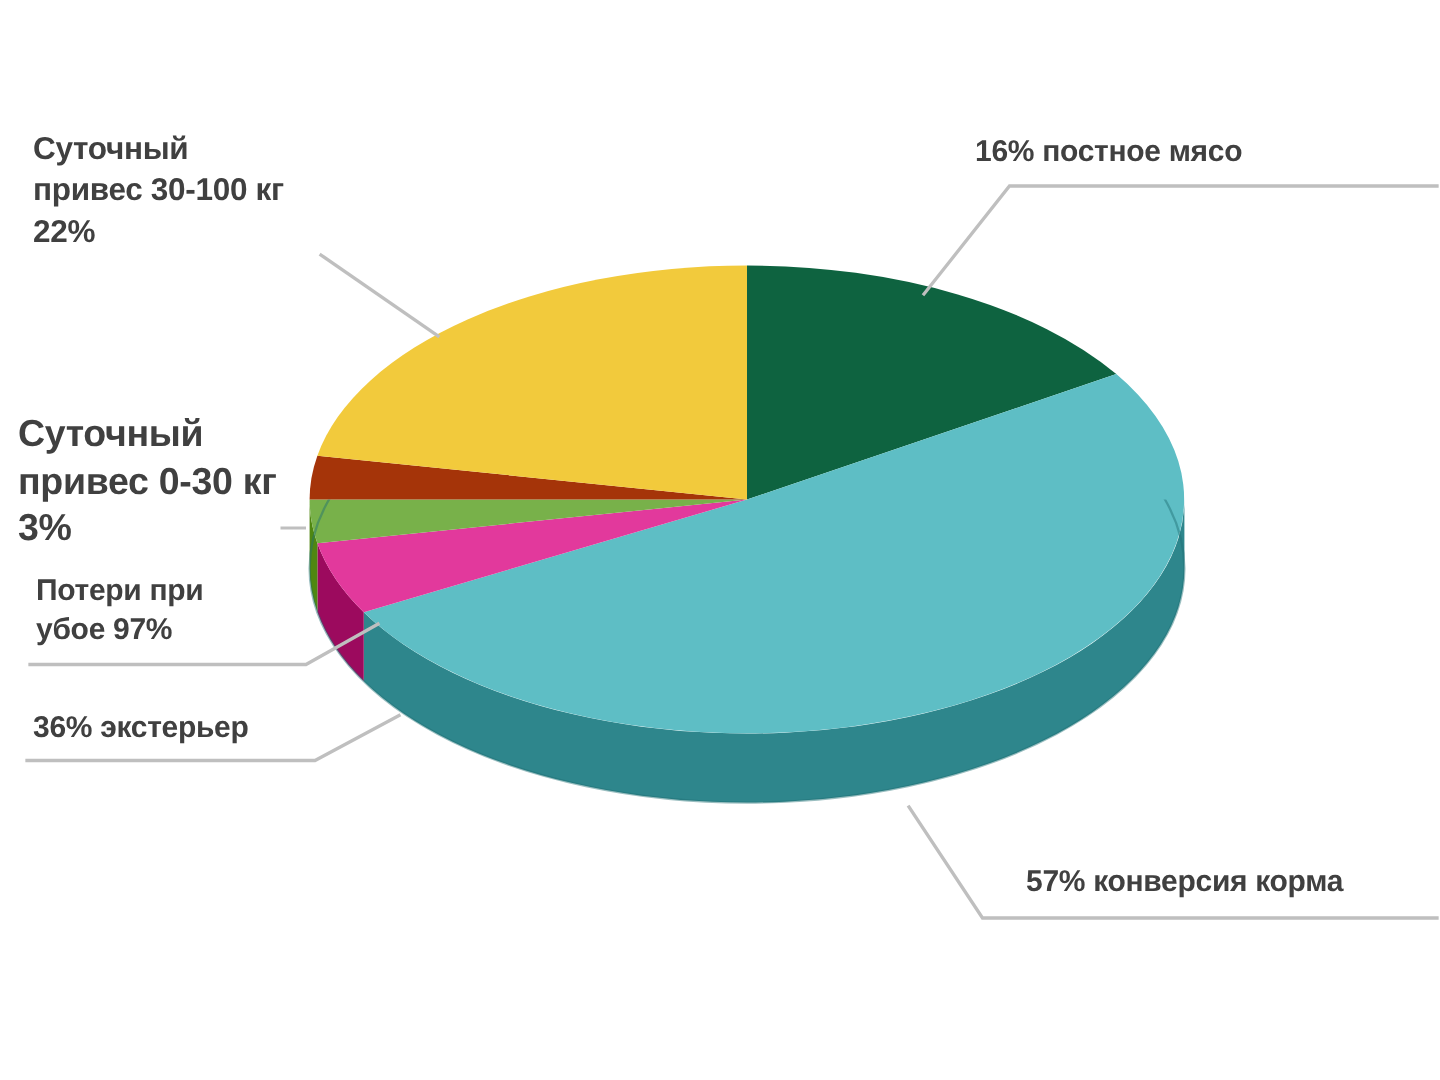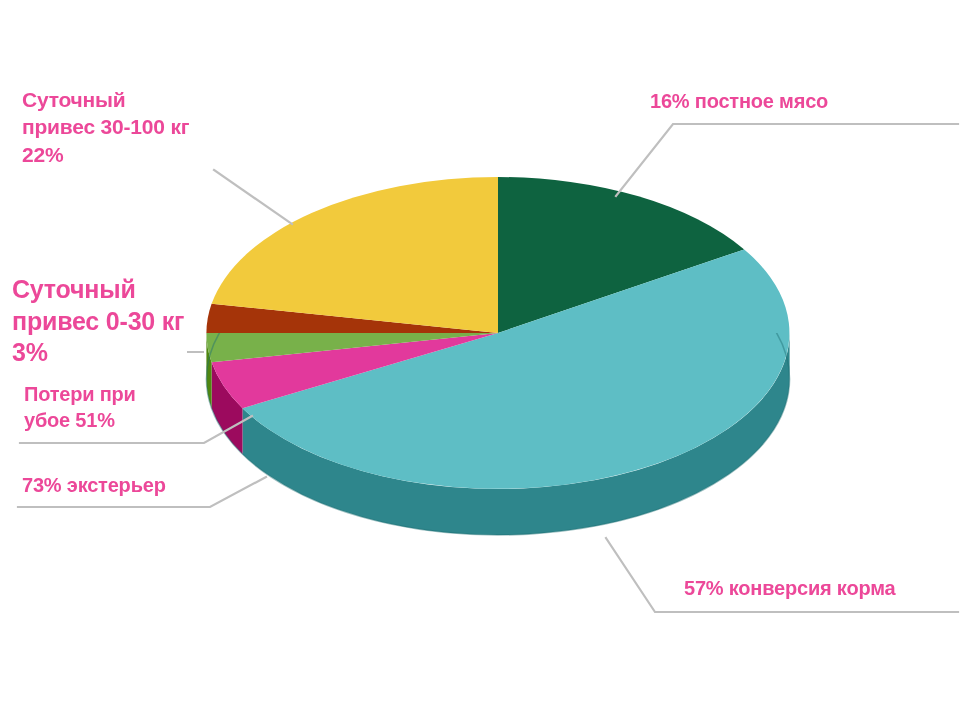--- a/index.html
+++ b/index.html
@@ -20,21 +20,21 @@
   }
   #pie-svg {
     position: absolute;
     left: 0;
     top: 0;
     width: 960px;
     height: 720px;
   }
   .chart-label {
     position: absolute;
-    color: #ec4899;
+    color: #404040;
     font-weight: bold;
     font-family: "Liberation Sans", sans-serif;
     white-space: pre-line;
     line-height: 1.30;
     letter-spacing: -0.2px;
   }
   .lbl-daily-30-100 {
     left: 22px;
     top: 86px;
     font-size: 21px;
@@ -134,19 +134,19 @@
 привес 30-100 кг
 22%</div>
 
   <div class="chart-label lbl-lean-meat">16% постное мясо</div>
 
   <div class="chart-label lbl-daily-0-30">Суточный
 привес 0-30 кг
 3%</div>
 
   <div class="chart-label lbl-slaughter-loss">Потери при
-убое 51%</div>
+убое 97%</div>
 
-  <div class="chart-label lbl-exterior">73% экстерьер</div>
+  <div class="chart-label lbl-exterior">36% экстерьер</div>
 
   <div class="chart-label lbl-feed-conversion">57% конверсия корма</div>
 
 </div>
 
 </body></html>

